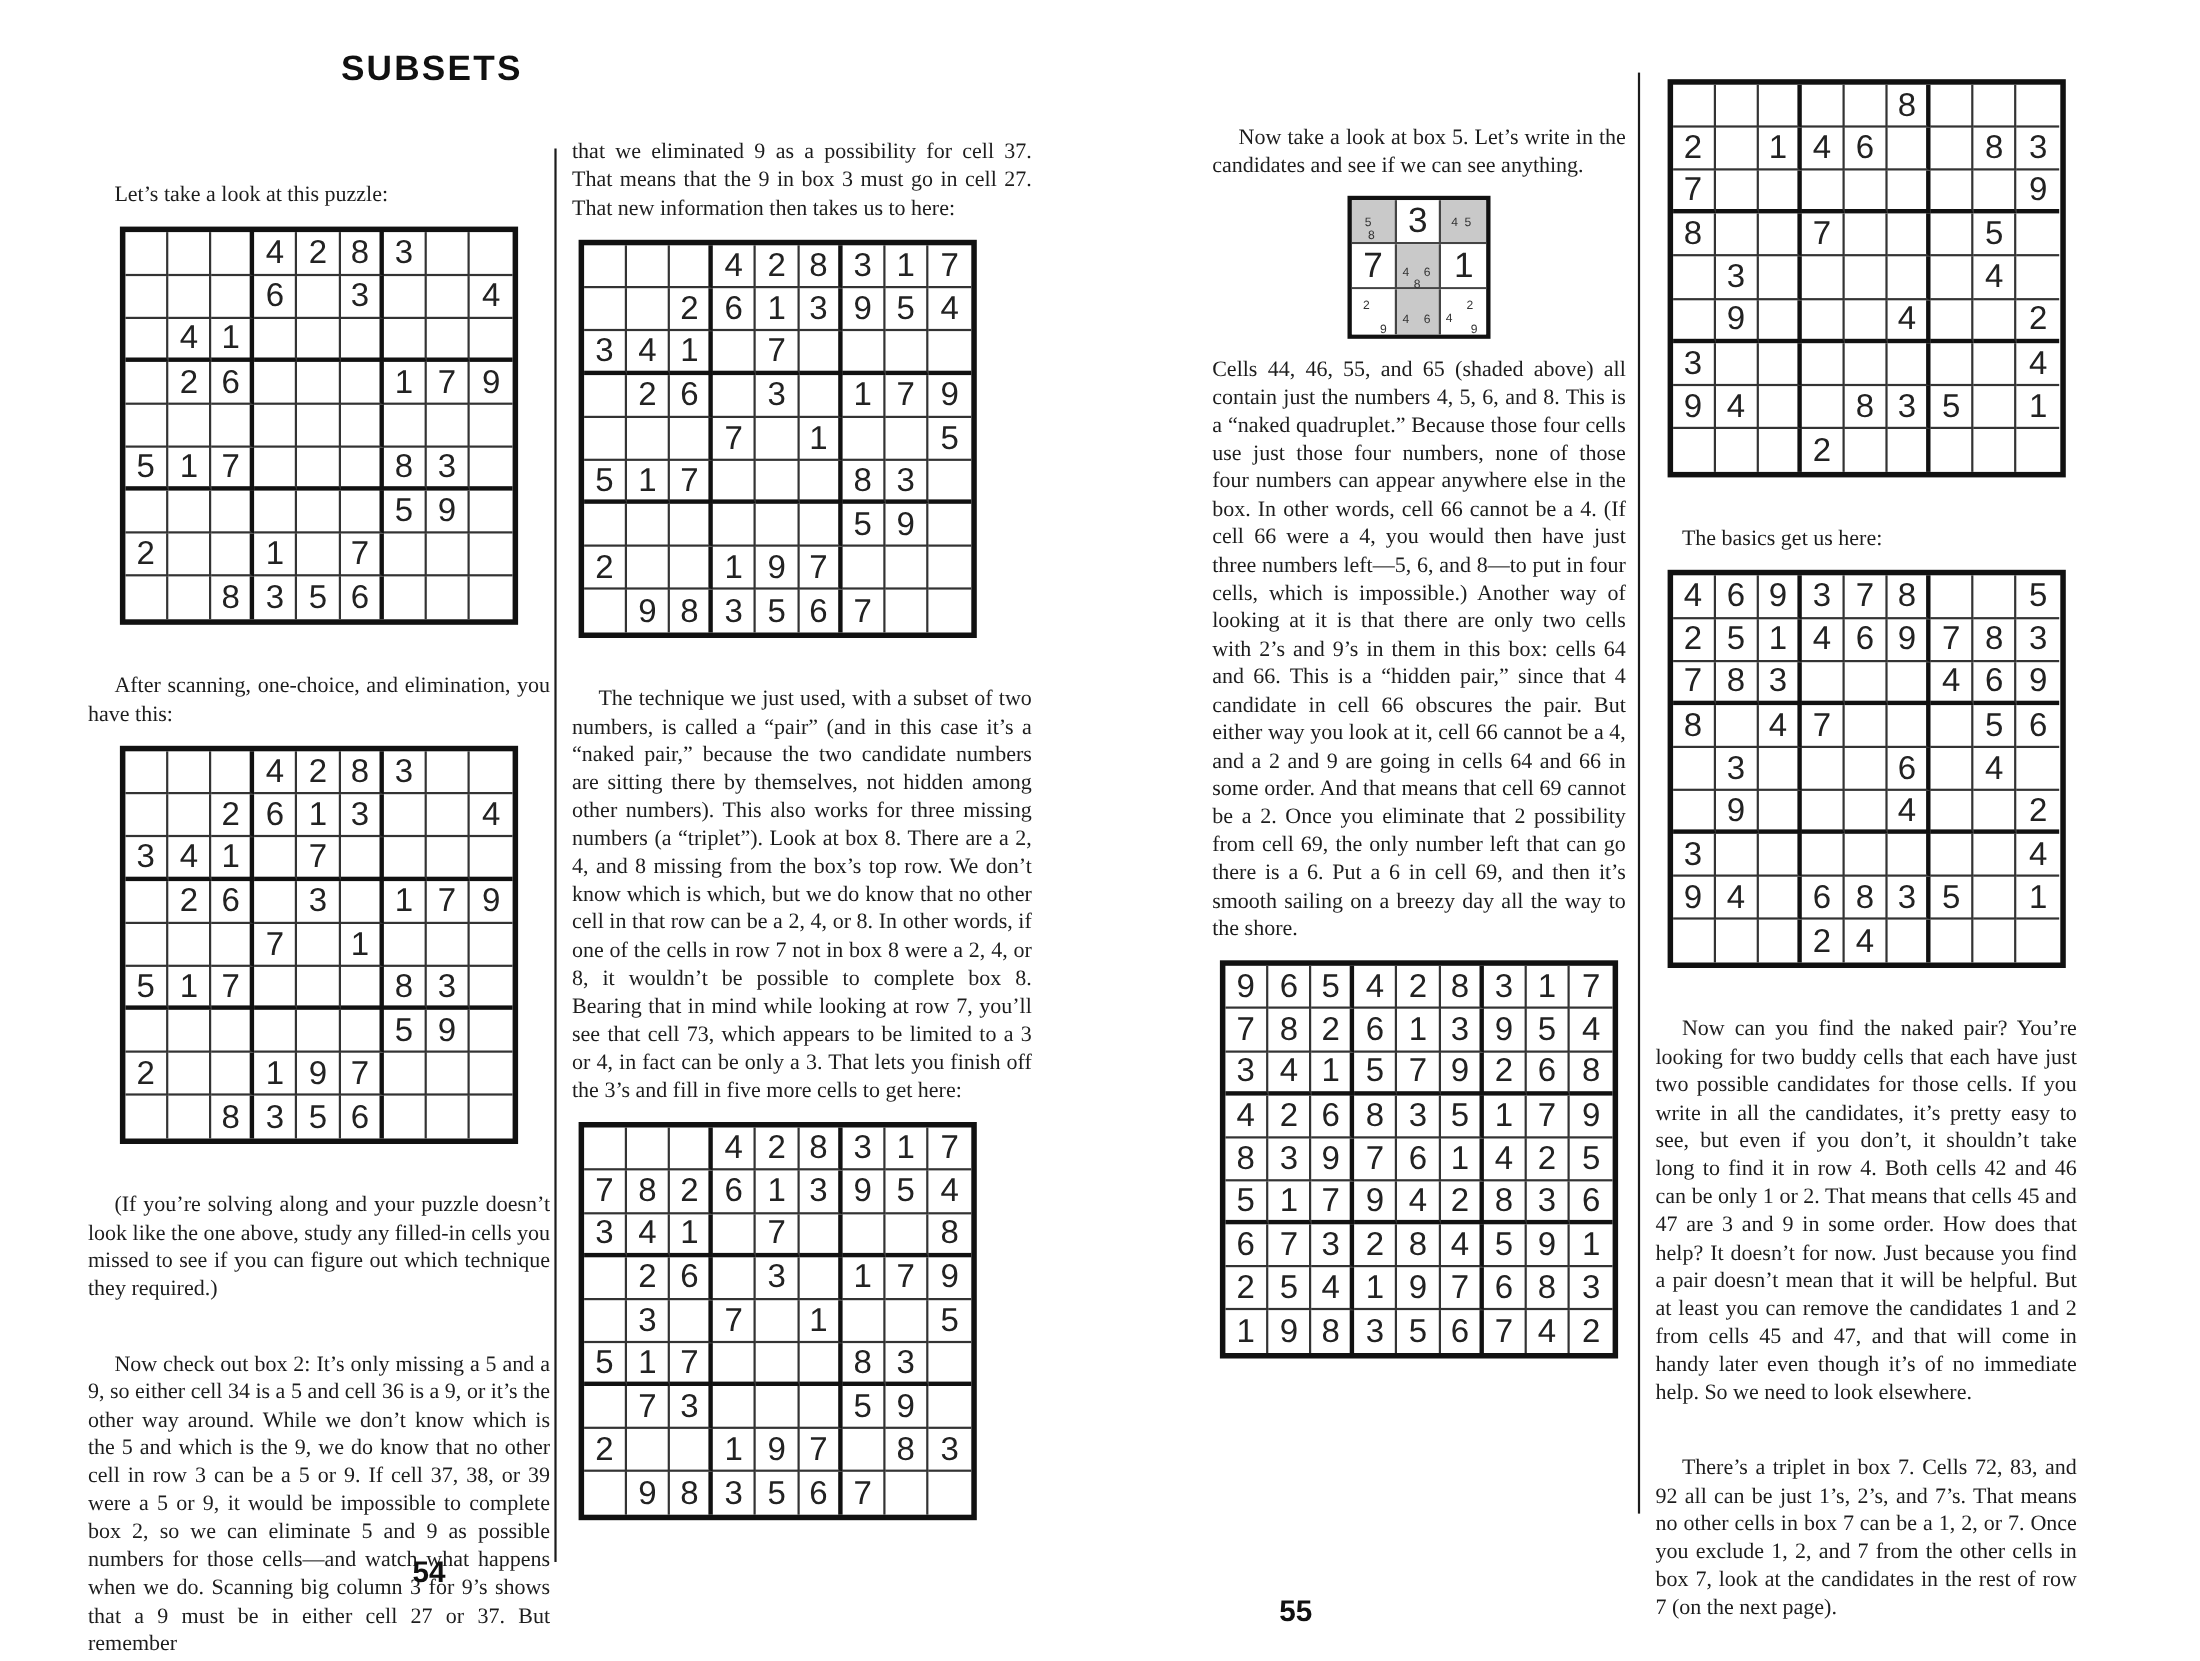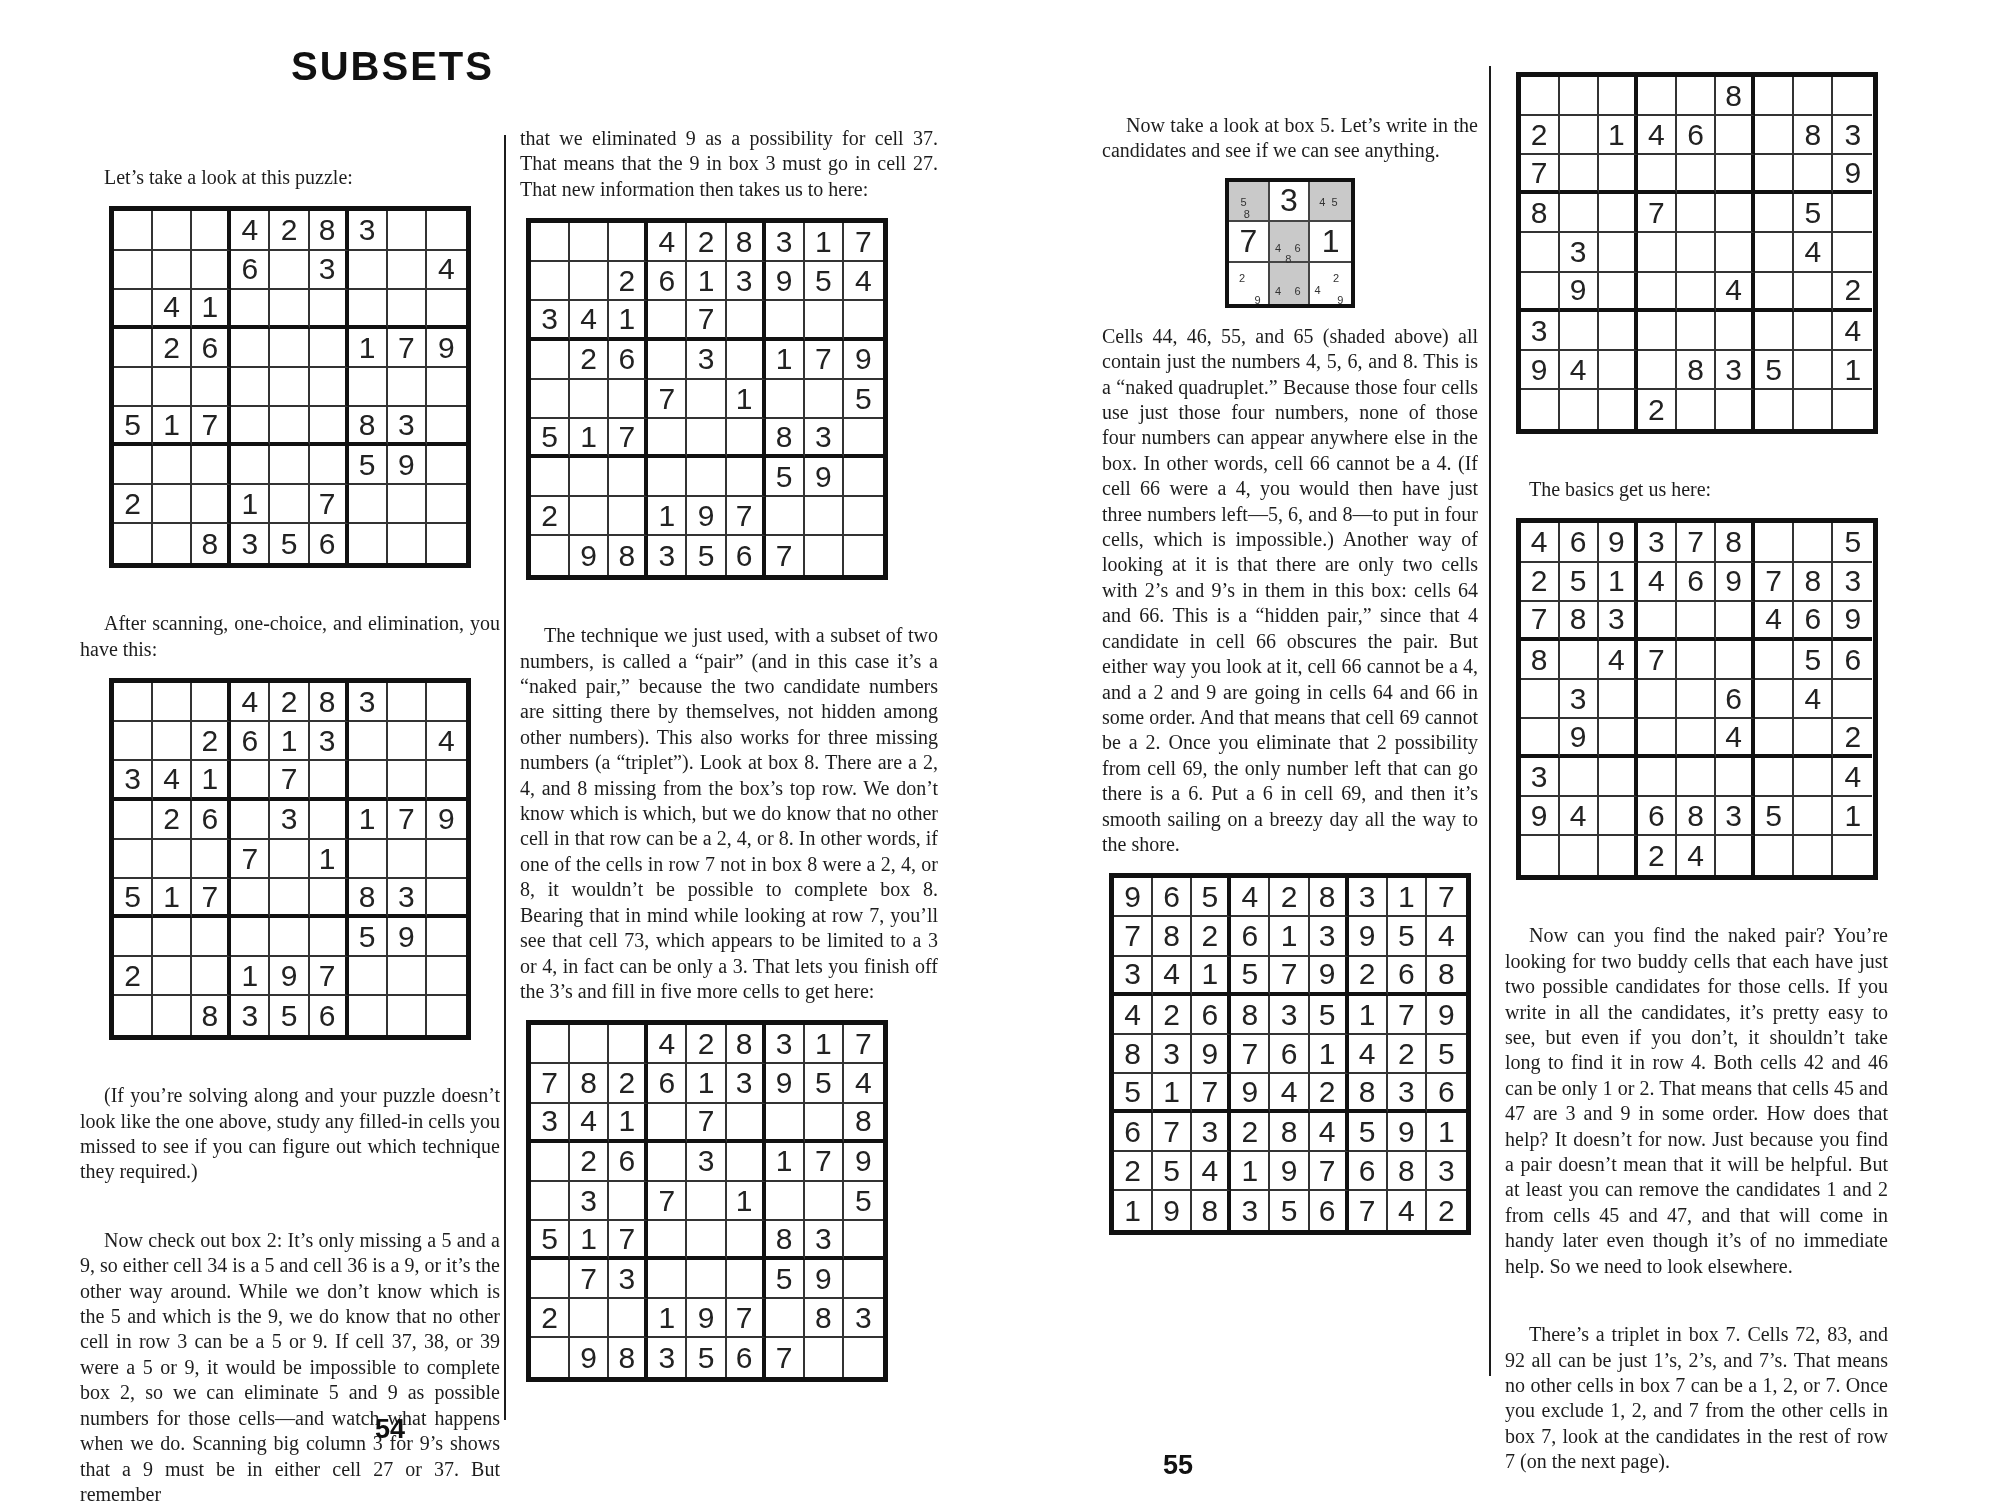--- a/index.html
+++ b/index.html
@@ -3,21 +3,21 @@
 <meta charset="utf-8">
 <style>
   html,body { margin:0; padding:0; background:#e8e8e8; }
   .spread {
     position:relative; width:2000px; height:1510px; background:#ffffff;
     font-family:"Liberation Serif", serif; color:#1d1d1d; overflow:hidden;
   }
   .title {
     position:absolute; left:285px; top:44px; width:215px; margin:0;
     font-family:"Liberation Sans", sans-serif; font-weight:bold;
-    font-size:40px; letter-spacing:2px; text-align:center; color:#111;
+    font-size:32px; letter-spacing:2px; text-align:center; color:#111;
   }
   .col { position:absolute; font-size:20px; line-height:25.4px; }
   .col p.bodyp { margin:0; text-align:justify; }
   .col p.ind { text-indent:24px;margin-top:43px; }
   .vrule { position:absolute; width:2px; background:#1c1c1c; }
   .pagenum {
     position:absolute; width:48px; text-align:center;
     font-family:"Liberation Sans", sans-serif; font-weight:bold; font-size:27px; color:#111;
   }
   

